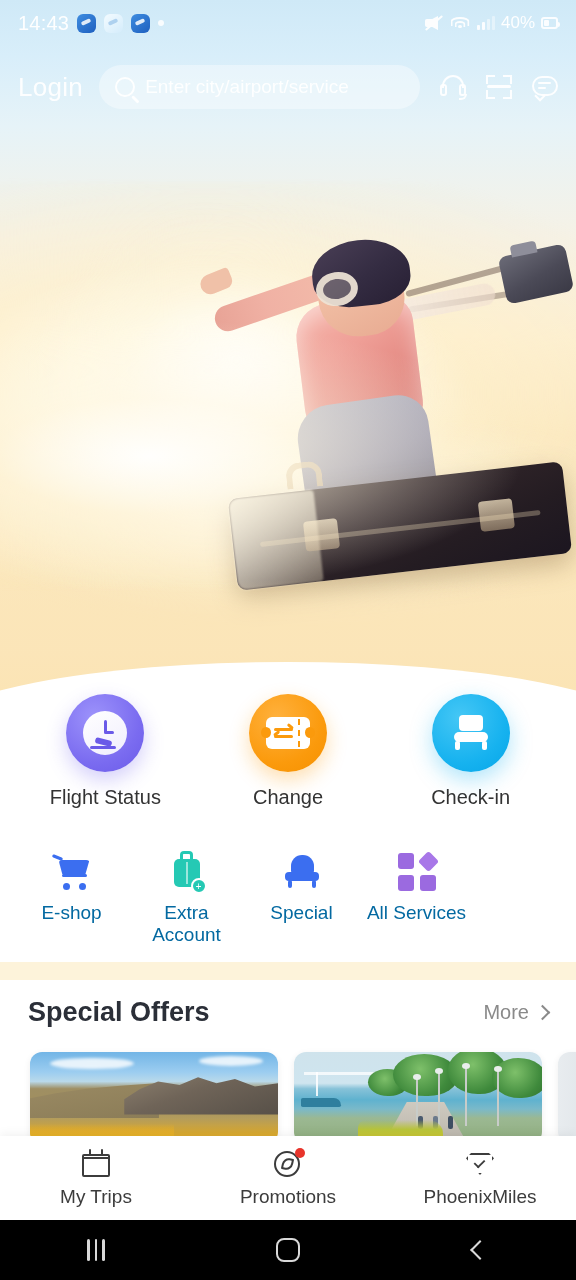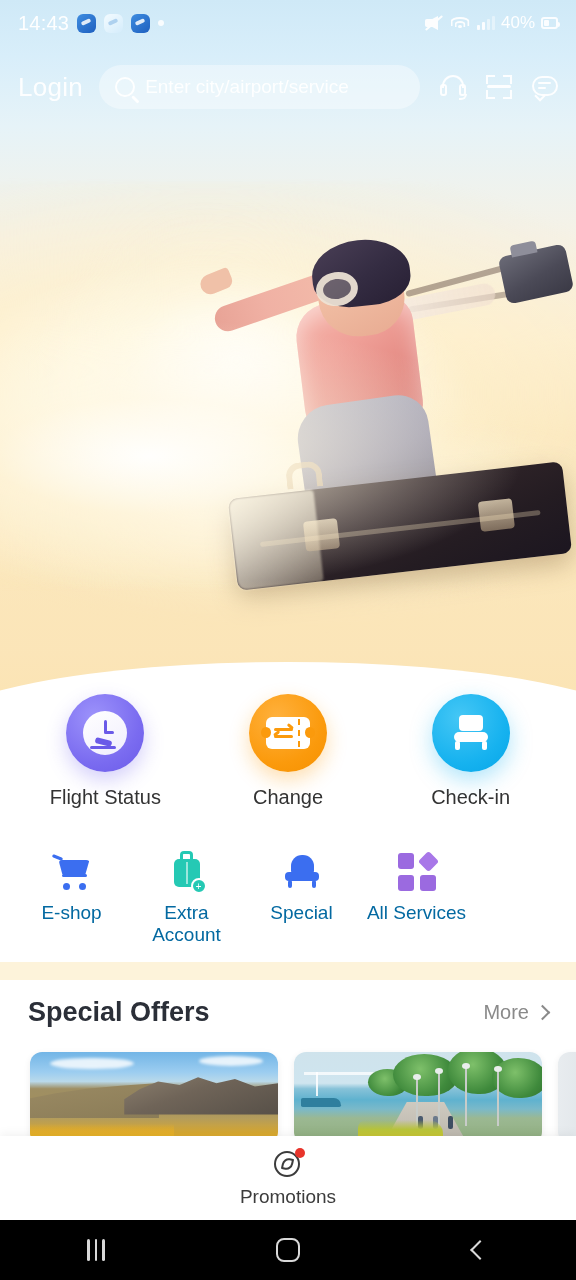--- a/index.html
+++ b/index.html
@@ -700,26 +700,42 @@
         </div>
       </div>
       <div class="card c3">
         <div class="art-gray"></div>
       </div>
     </div>
   </div>
 
   <div class="bottomnav">
     <div class="nav-item">
+      <div class="nav-ico ic-cal">
+        <i class="box"></i>
+          <i class="tp"></i>
+          <i class="pin a"></i>
+          <i class="pin b"></i>
+      </div>
+      <div class="nav-label">My Trips</div>
+    </div>
+    <div class="nav-item">
       <div class="nav-ico ic-comp">
         <i class="ring"></i>
           <i class="ndl"></i>
           <i class="badge"></i>
       </div>
       <div class="nav-label">Promotions</div>
+    </div>
+    <div class="nav-item">
+      <div class="nav-ico ic-dia">
+        <i class="d"></i>
+          <i class="v"></i>
+      </div>
+      <div class="nav-label">PhoenixMiles</div>
     </div>
   </div>
 
   <div class="androidnav">
     <div class="an">
       <span class="an-recents">
           <b></b>
           <b></b>
           <b></b>
         </span>

